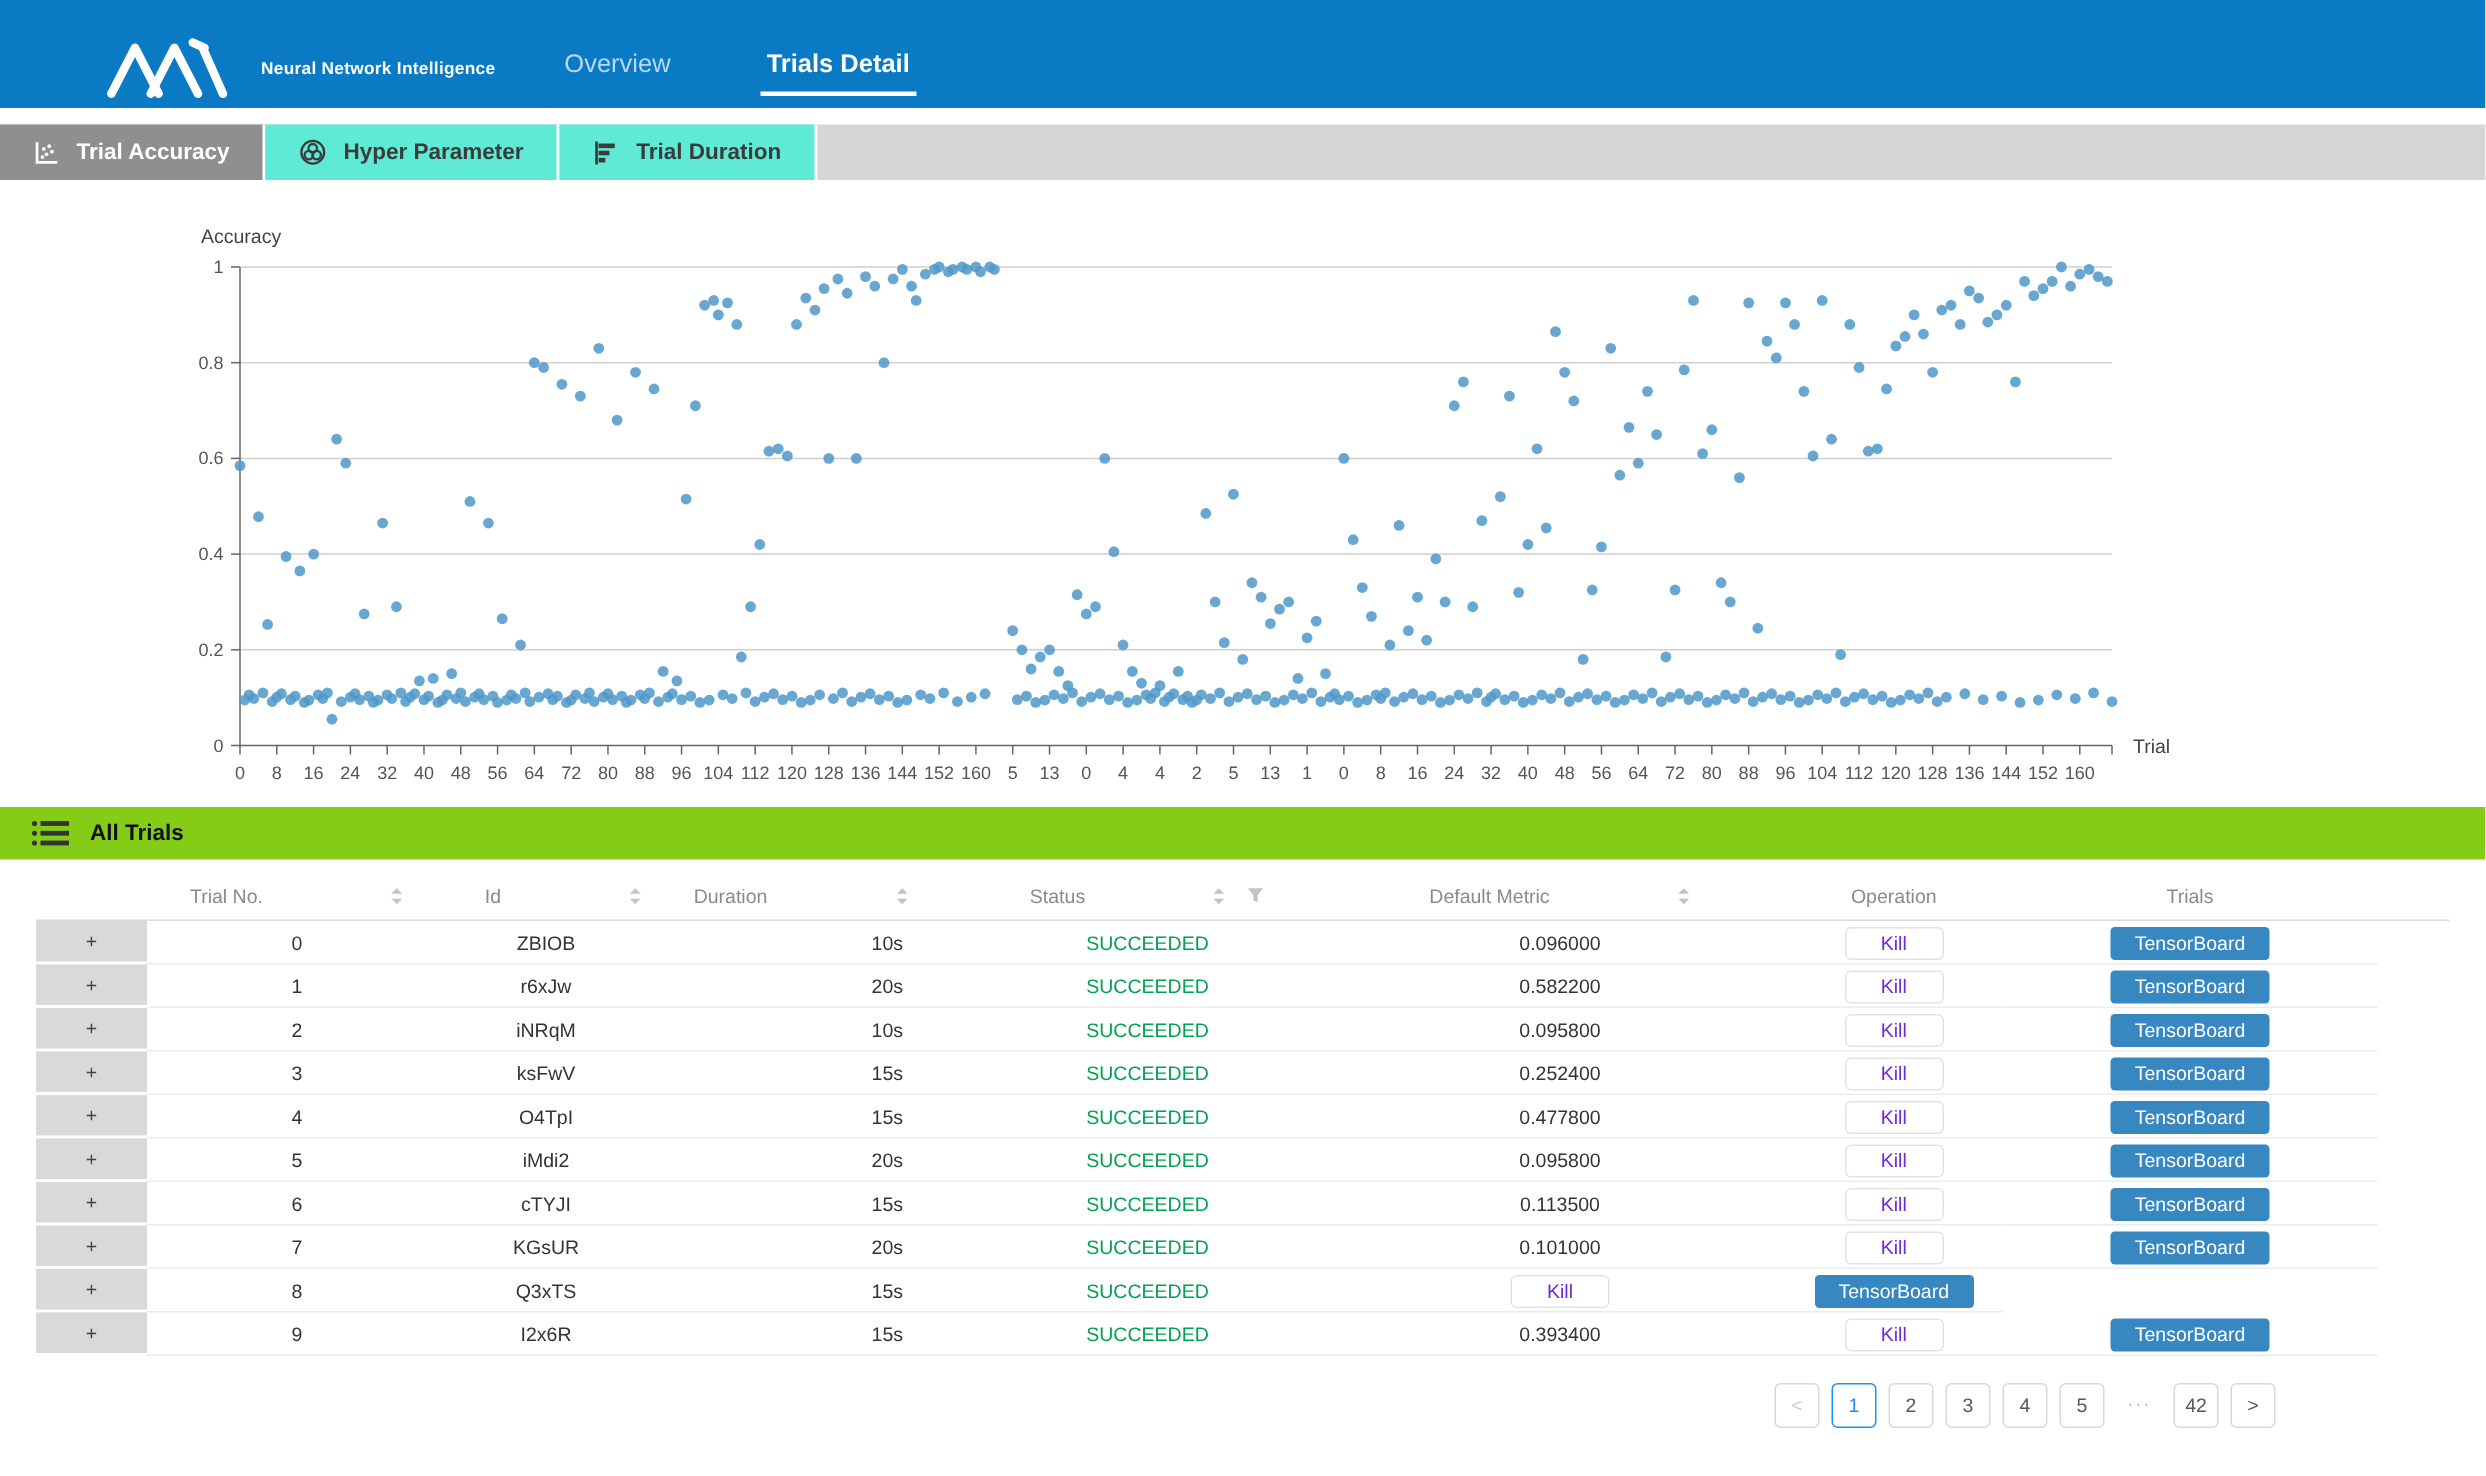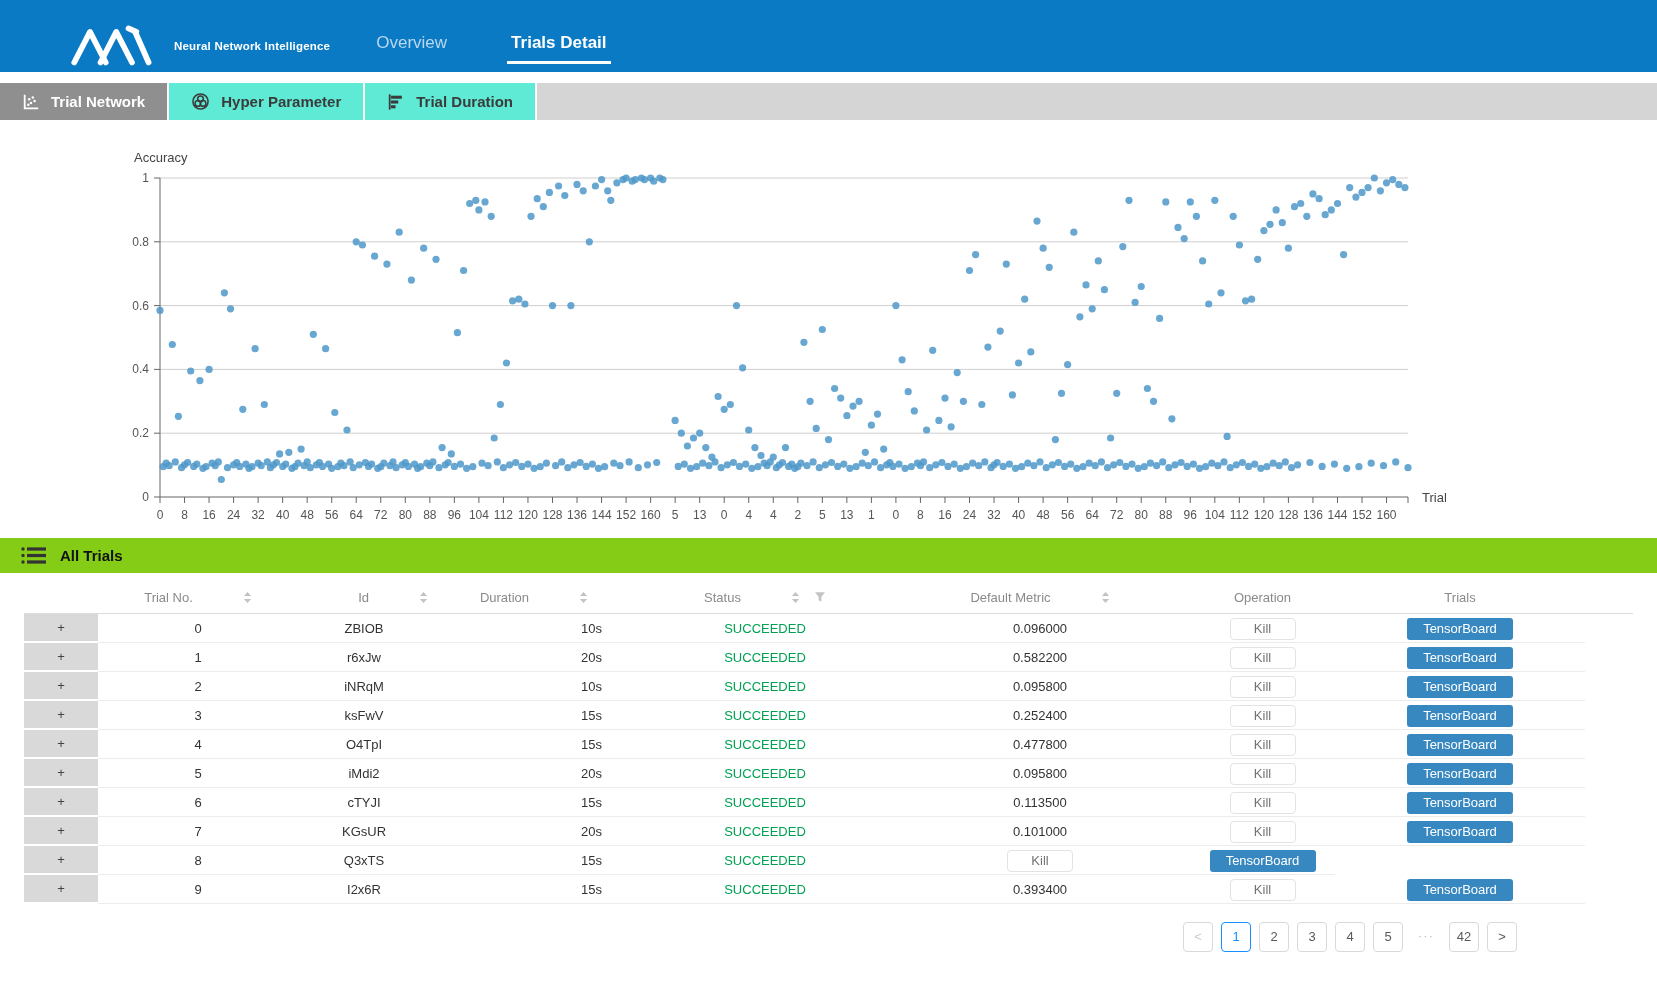--- a/index.html
+++ b/index.html
@@ -28,35 +28,35 @@
   #chart-svg text{font-family:"Liberation Sans",sans-serif;}
 
   
   .all-trials-bar{height:35px;background:#84cc16;display:flex;align-items:center;gap:13px;padding-left:20px;margin-top:2px;}
   .all-trials-title{font-size:15px;font-weight:bold;color:#111;}
 
   
   .table{margin:8px 24px 0 24px;width:1609px;}
   .trow{display:grid;grid-template-columns:74px 200px 130px 212px 250px 300px 145px 250px;align-items:center;}
   .header-row{height:32px;border-bottom:1px solid #dcdcdc;color:#8a8a8a;font-size:13px;}
-  .th{display:flex;align-items:center;gap:50px;}
+  .th{display:flex;align-items:center;gap:85px;}
   .th .column-label{white-space:nowrap;}
   .th.al-center{justify-content:center;}
   .th.al-left{justify-content:flex-end;padding-left:2px;}
   .th.al-right{justify-content:center;}
   .th svg{flex:0 0 auto;}
   .icon-pair{display:flex;gap:14px;align-items:center;}
   .data-row .cell{height:27px;line-height:27px;border-bottom:1px solid #ececec;font-size:13px;color:#333;overflow:hidden;}
   .cell.c-center{text-align:center;}
   .cell.c-left{text-align:center;padding-left:2px;}
   .cell.c-right{text-align:right;padding-right:38px;}
   .cell.expander{background:#d9d9d9;border-bottom:2px solid #fff;text-align:center;font-size:13px;color:#444;cursor:pointer;}
   .cell.status{color:#00a152;}
   .kill-btn{display:inline-block;width:64px;height:20px;line-height:20px;border:1px solid #e3e3e3;border-radius:4px;
-            color:#737373;background:#fff;font-size:13px;text-align:center;vertical-align:middle;}
+            color:#6d28d9;background:#fff;font-size:13px;text-align:center;vertical-align:middle;}
   .tb-btn{display:inline-block;min-width:88px;height:22px;line-height:22px;background:#3787c1;color:#fff;border-radius:3px;
           font-size:13px;text-align:center;padding:0 9px;vertical-align:middle;cursor:pointer;}
 
   
   .pagination{display:flex;justify-content:flex-end;align-items:center;gap:8px;margin:18px 140px 0 0;}
   .pg{min-width:30px;height:30px;line-height:28px;box-sizing:border-box;border:1px solid #d9d9d9;border-radius:4px;
       background:#fff;text-align:center;font-size:13px;color:#595959;cursor:pointer;}
   .pg.active{border-color:#1890ff;color:#1890ff;}
   .pg.disabled{color:#ccc;}
   .pg.ellipsis{border:none;color:#bfbfbf;letter-spacing:1px;}
@@ -83,21 +83,21 @@
 <div class="subtabs">
   <div class="subtab active">
     <svg width="18" height="18" viewBox="0 0 20 20">
       <path d="M3 2 V17 H18" stroke="currentColor" stroke-width="2" fill="none"></path>
       <circle cx="8" cy="7" r="1.4" fill="currentColor"></circle>
         <circle cx="12" cy="5" r="1.4" fill="currentColor"></circle>
       <circle cx="10" cy="11" r="1.4" fill="currentColor"></circle>
         <circle cx="14" cy="9" r="1.4" fill="currentColor"></circle>
       <circle cx="7" cy="13" r="1.4" fill="currentColor"></circle>
     </svg>
-    <span>Trial Network</span>
+    <span>Trial Accuracy</span>
   </div>
   <div class="subtab">
     <svg width="19" height="19" viewBox="0 0 20 20" fill="none" stroke="currentColor" stroke-width="1.6">
       <circle cx="10" cy="10" r="8"></circle>
       <circle cx="10" cy="7.2" r="3"></circle>
         <circle cx="7.3" cy="12" r="3"></circle>
         <circle cx="12.7" cy="12" r="3"></circle>
     </svg>
     <span>Hyper Parameter</span>
   </div>

